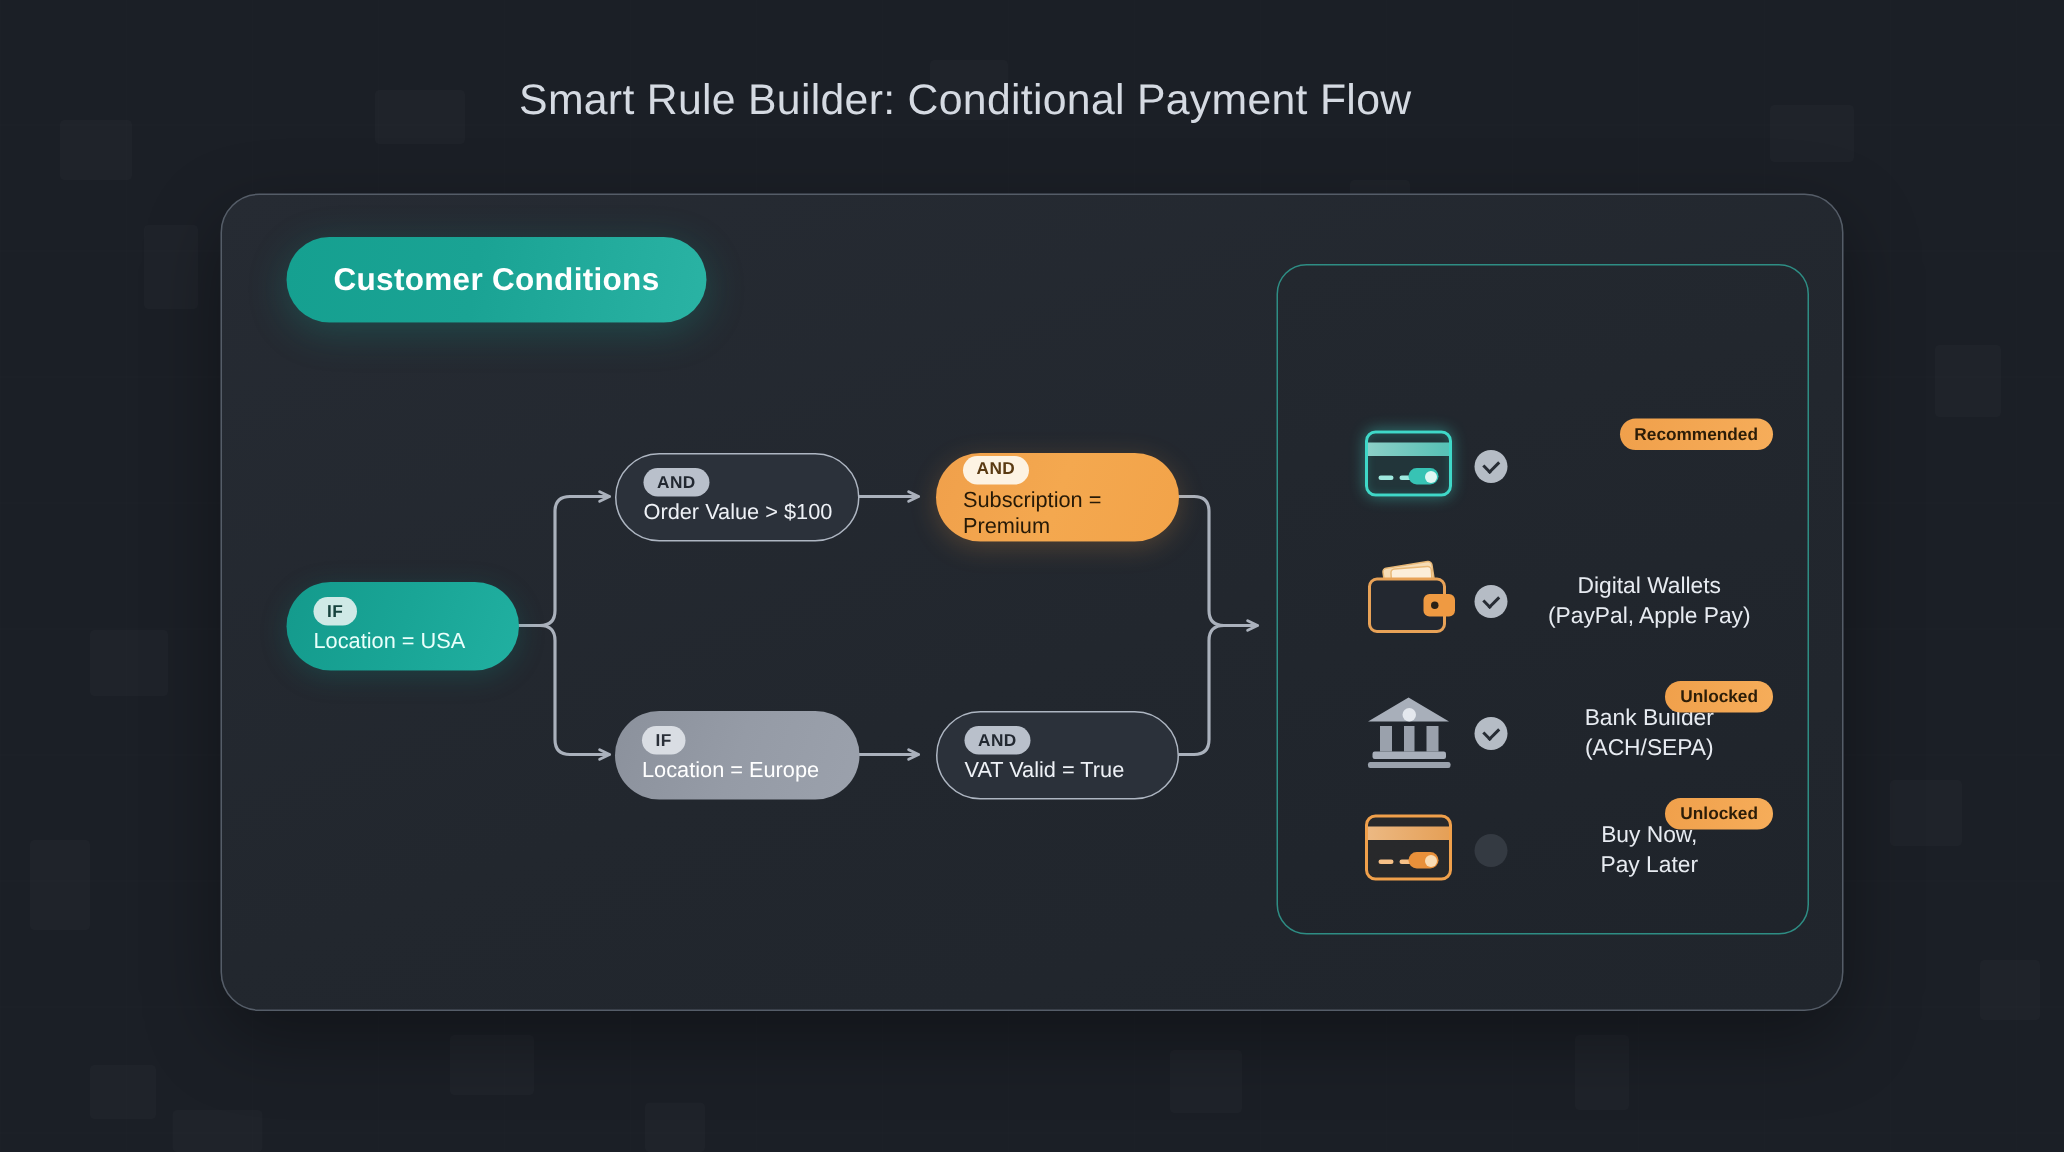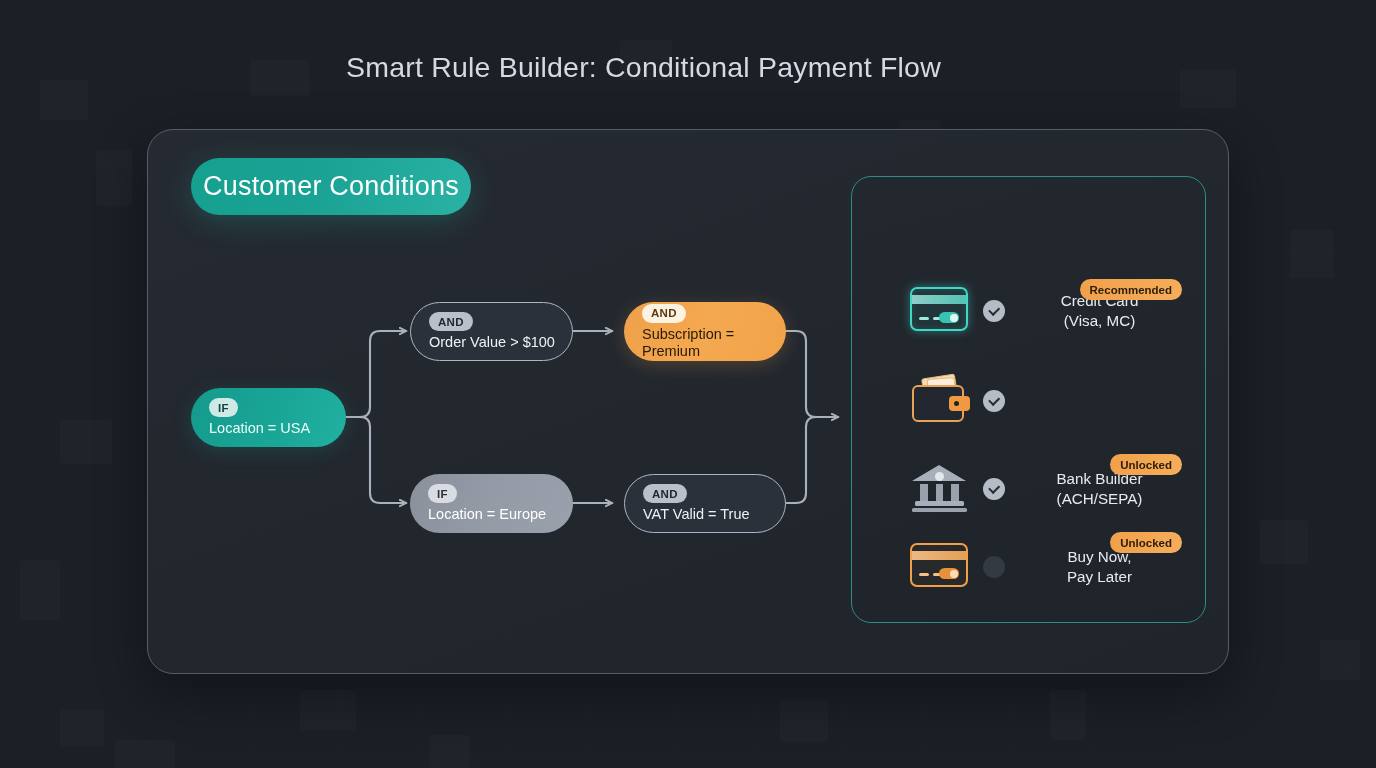--- a/index.html
+++ b/index.html
@@ -59,21 +59,21 @@
   .section-pill{
     position:absolute;
     left:43px; top:28px;
     width:280px; height:57px;
     border-radius:28.5px;
     background:linear-gradient(100deg,#15a090 0%,#1aa394 45%,#2ab3a4 100%);
     display:flex; align-items:center; justify-content:center;
     box-shadow:0 6px 26px rgba(20,160,145,.28);
   }
   .section-pill span{
-    color:#ffffff; font-size:27px; font-weight:400; letter-spacing:.2px;
+    color:#ffffff; font-size:21px; font-weight:700; letter-spacing:.2px;
   }
 
   
   .node{
     position:absolute;
     border-radius:30px;
     display:flex; flex-direction:column;
     justify-content:center;
     padding:0 0 0 18px;
   }
@@ -381,37 +381,37 @@
       <div class="pay-row" style="top:96px;">
         <div class="pay-icon">
           <div class="ic-card">
             <div class="stripe"></div>
             <div class="dash d1"></div>
             <div class="dash d2"></div>
             <div class="chip"></div>
           </div>
         </div>
         <div class="check on"></div>
-        <div class="pay-text">
-          <div>Credit Card</div>
-          <div>(Visa, MC)</div>
-        </div>
         <div class="badge" style="top:-6px;">Recommended</div>
       </div>
 
       <div class="pay-row" style="top:186px;">
         <div class="pay-icon">
           <div class="ic-wallet">
             <div class="paper"></div>
             <div class="paper p2"></div>
             <div class="body"></div>
             <div class="clasp"></div>
           </div>
         </div>
         <div class="check on"></div>
+        <div class="pay-text">
+          <div>Digital Wallets</div>
+          <div>(PayPal, Apple Pay)</div>
+        </div>
       </div>
 
       <div class="pay-row" style="top:274px;">
         <div class="pay-icon">
           <div class="ic-bank">
             <div class="roof"></div>
             <div class="dot"></div>
             <div class="col c1"></div>
             <div class="col c2"></div>
             <div class="col c3"></div>

